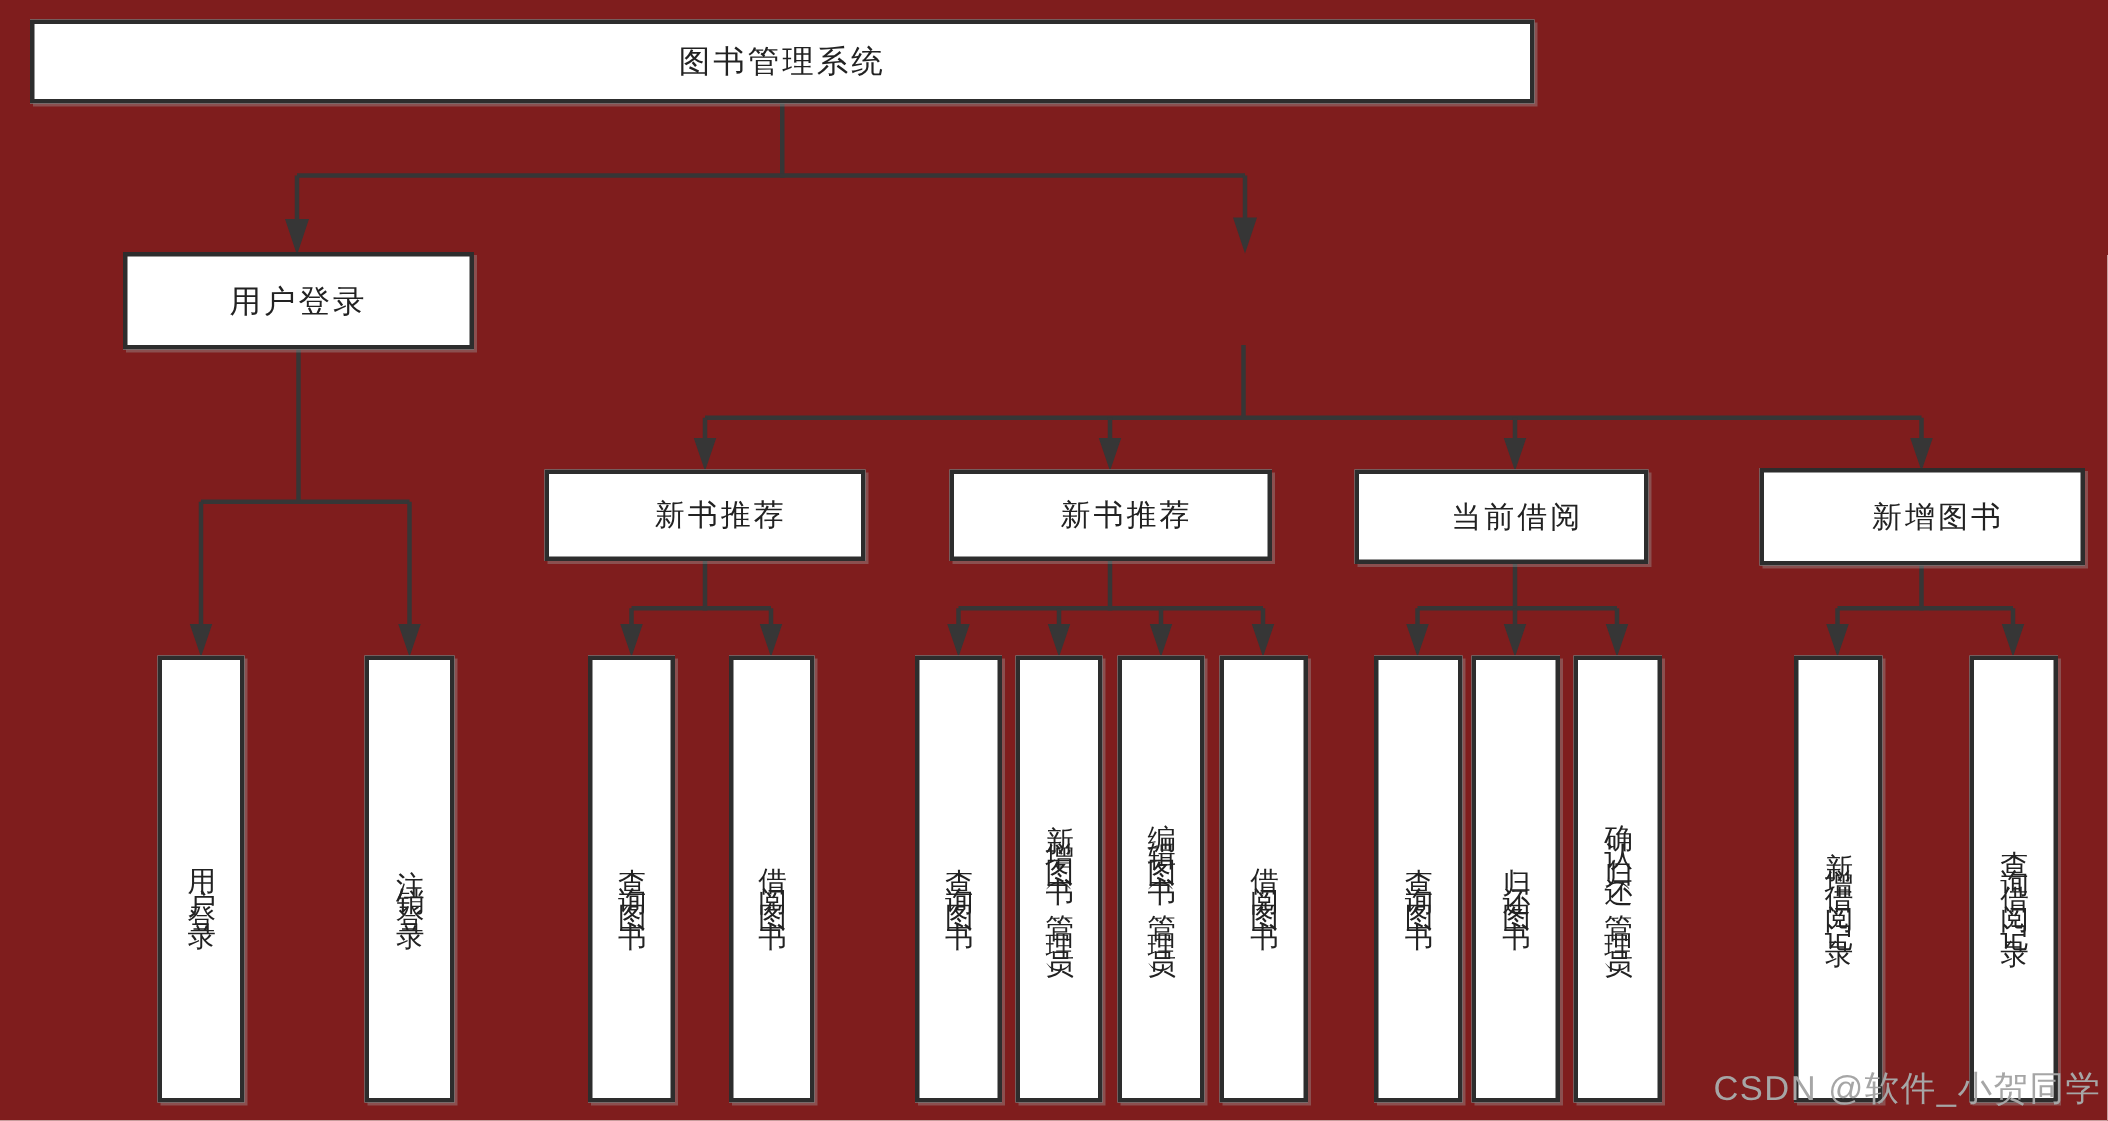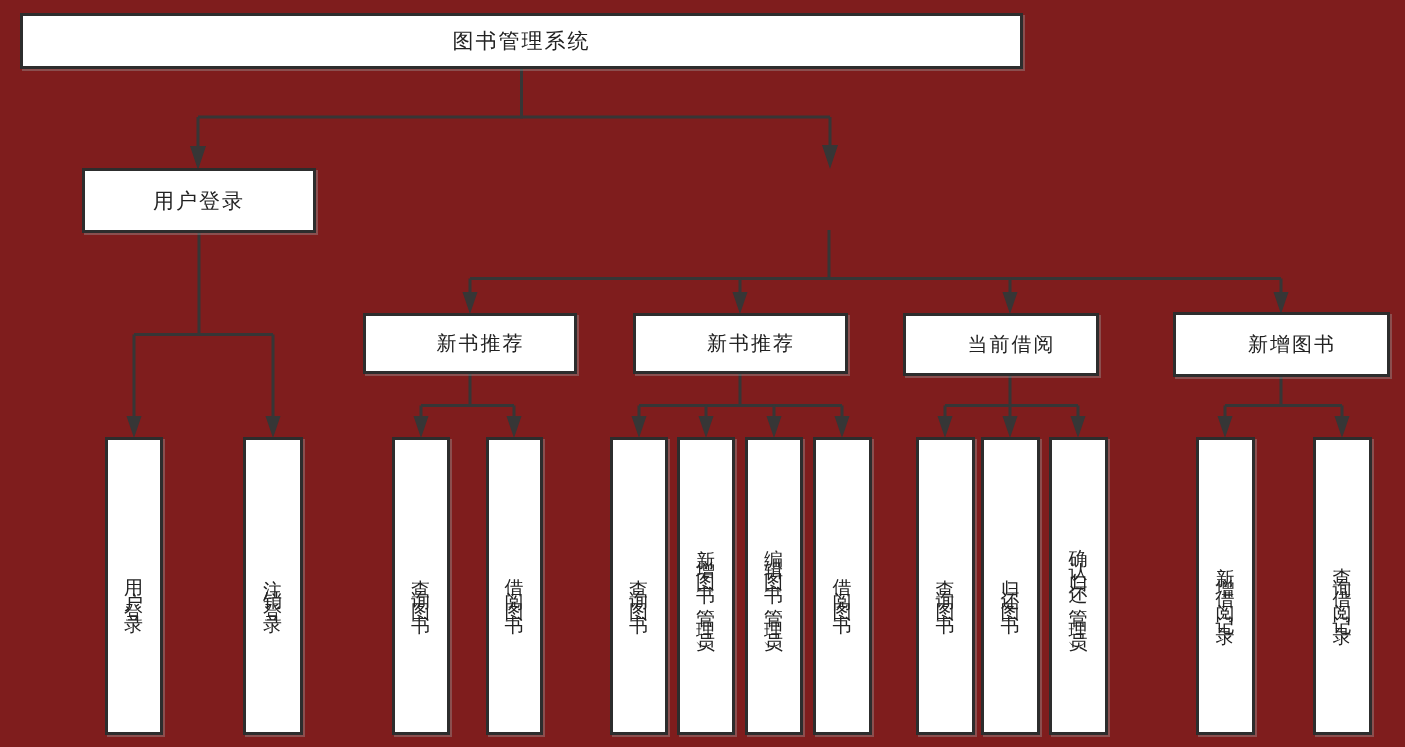--- a/index.html
+++ b/index.html
@@ -148,14 +148,15 @@
   <div class="node leaf-node" style="left:745px;top:437px;width:58px;height:298px">编辑图书（管理员）</div>
   <div class="node leaf-node" style="left:813px;top:437px;width:59px;height:298px">借阅图书</div>
 
   <div class="node leaf-node" style="left:916px;top:437px;width:59px;height:298px">查询图书</div>
   <div class="node leaf-node" style="left:981px;top:437px;width:59px;height:298px">归还图书</div>
   <div class="node leaf-node" style="left:1049px;top:437px;width:59px;height:298px">确认归还（管理员）</div>
 
   <div class="node leaf-node" style="left:1196px;top:437px;width:59px;height:298px">新增借阅记录</div>
   <div class="node leaf-node" style="left:1313px;top:437px;width:59px;height:298px">查询借阅记录</div>
 
+  <div class="watermark">CSDN @软件_小贺同学</div>
 
 </div>
 
 </body></html>

